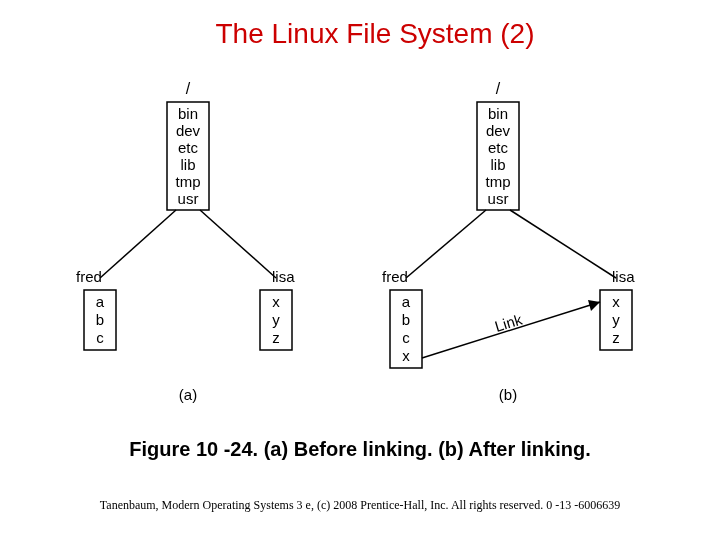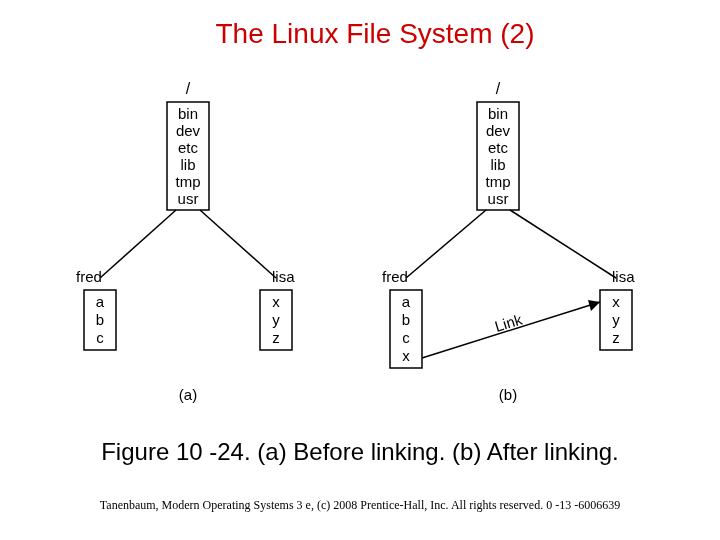--- a/index.html
+++ b/index.html
@@ -25,22 +25,23 @@
     font-size: 28px;
     color: #cc0000;
     margin-left: 15px;
   }
   .caption {
     position: absolute;
     top: 438px;
     left: 0;
     width: 720px;
     text-align: center;
-    font-size: 24px;
+    font-size: 20px;
     color: #000;
+    font-weight: bold;
   }
   .footer {
     position: absolute;
     top: 498px;
     left: 0;
     width: 720px;
     text-align: center;
     font-size: 12px;
     color: #000;
     font-family: Liberation Serif, serif;

